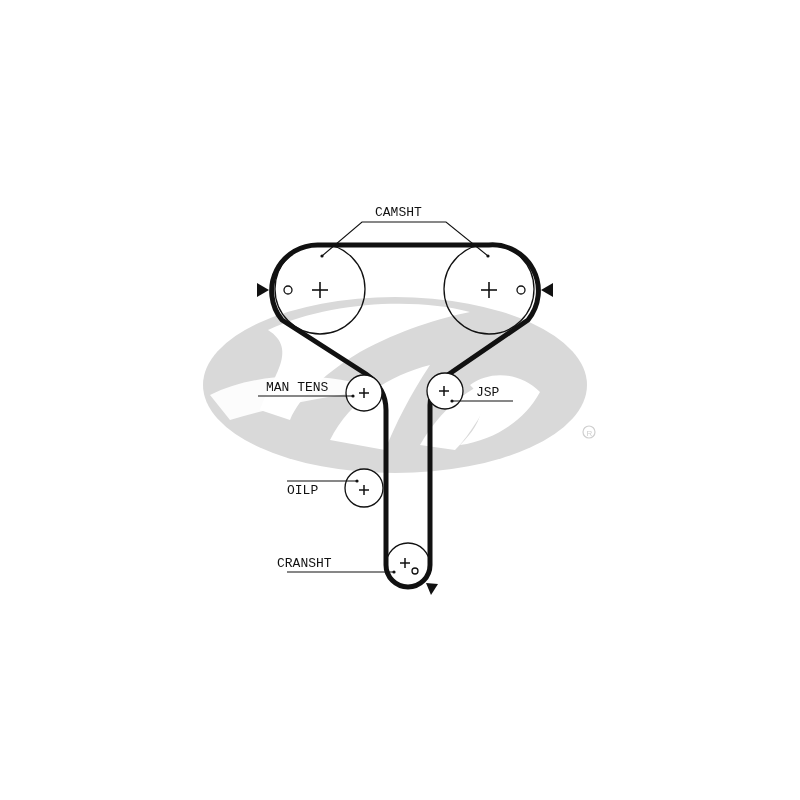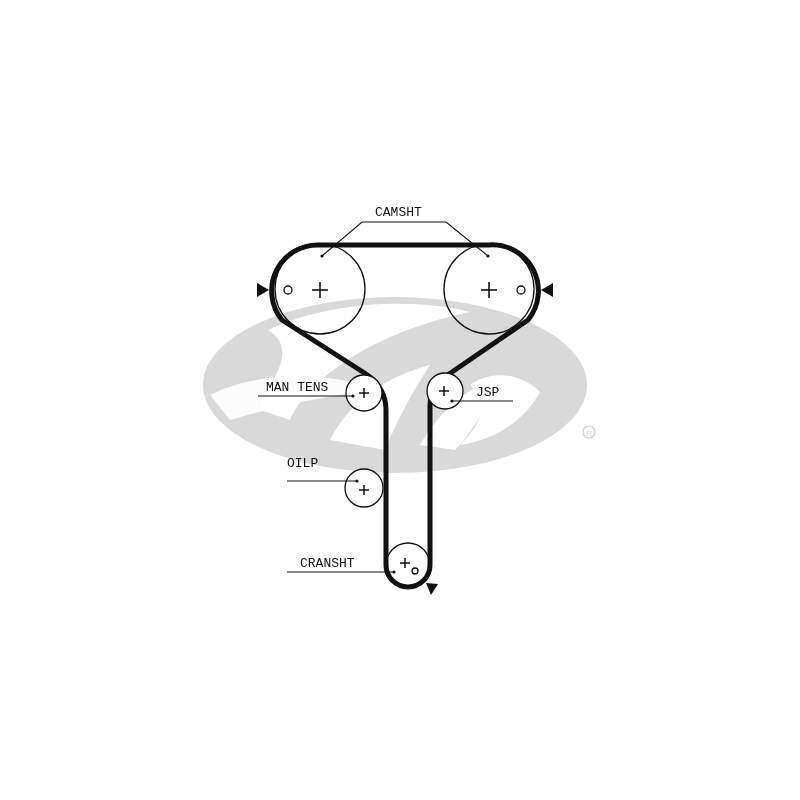--- a/index.html
+++ b/index.html
@@ -86,15 +86,15 @@
       <line x1="405" y1="558" x2="405" y2="568" stroke="#111" stroke-width="1.5"></line>
       <circle cx="415" cy="571" r="3" fill="none" stroke="#111" stroke-width="1.3"></circle>
       <circle cx="394" cy="572" r="1.6" fill="#111"></circle>
       <line x1="287" y1="572" x2="394" y2="572" stroke="#111" stroke-width="1.1"></line>
     </g>
   </svg>
 
   <div class="lbl" style="left:375px;top:206px;">CAMSHT</div>
   <div class="lbl" style="left:258px;top:381px;margin-left:8px;">MAN TENS</div>
   <div class="lbl" style="left:476px;top:386px;">JSP</div>
-  <div class="lbl" style="left:287px;top:457px;">OILP</div>
-  <div class="lbl" style="left:300px;top:557px;text-align:right;">CRANSHT</div>
+  <div class="lbl" style="left:287px;top:484px;">OILP</div>
+  <div class="lbl" style="left:277px;top:557px;text-align:right;">CRANSHT</div>
 </div>
 
 </body></html>

